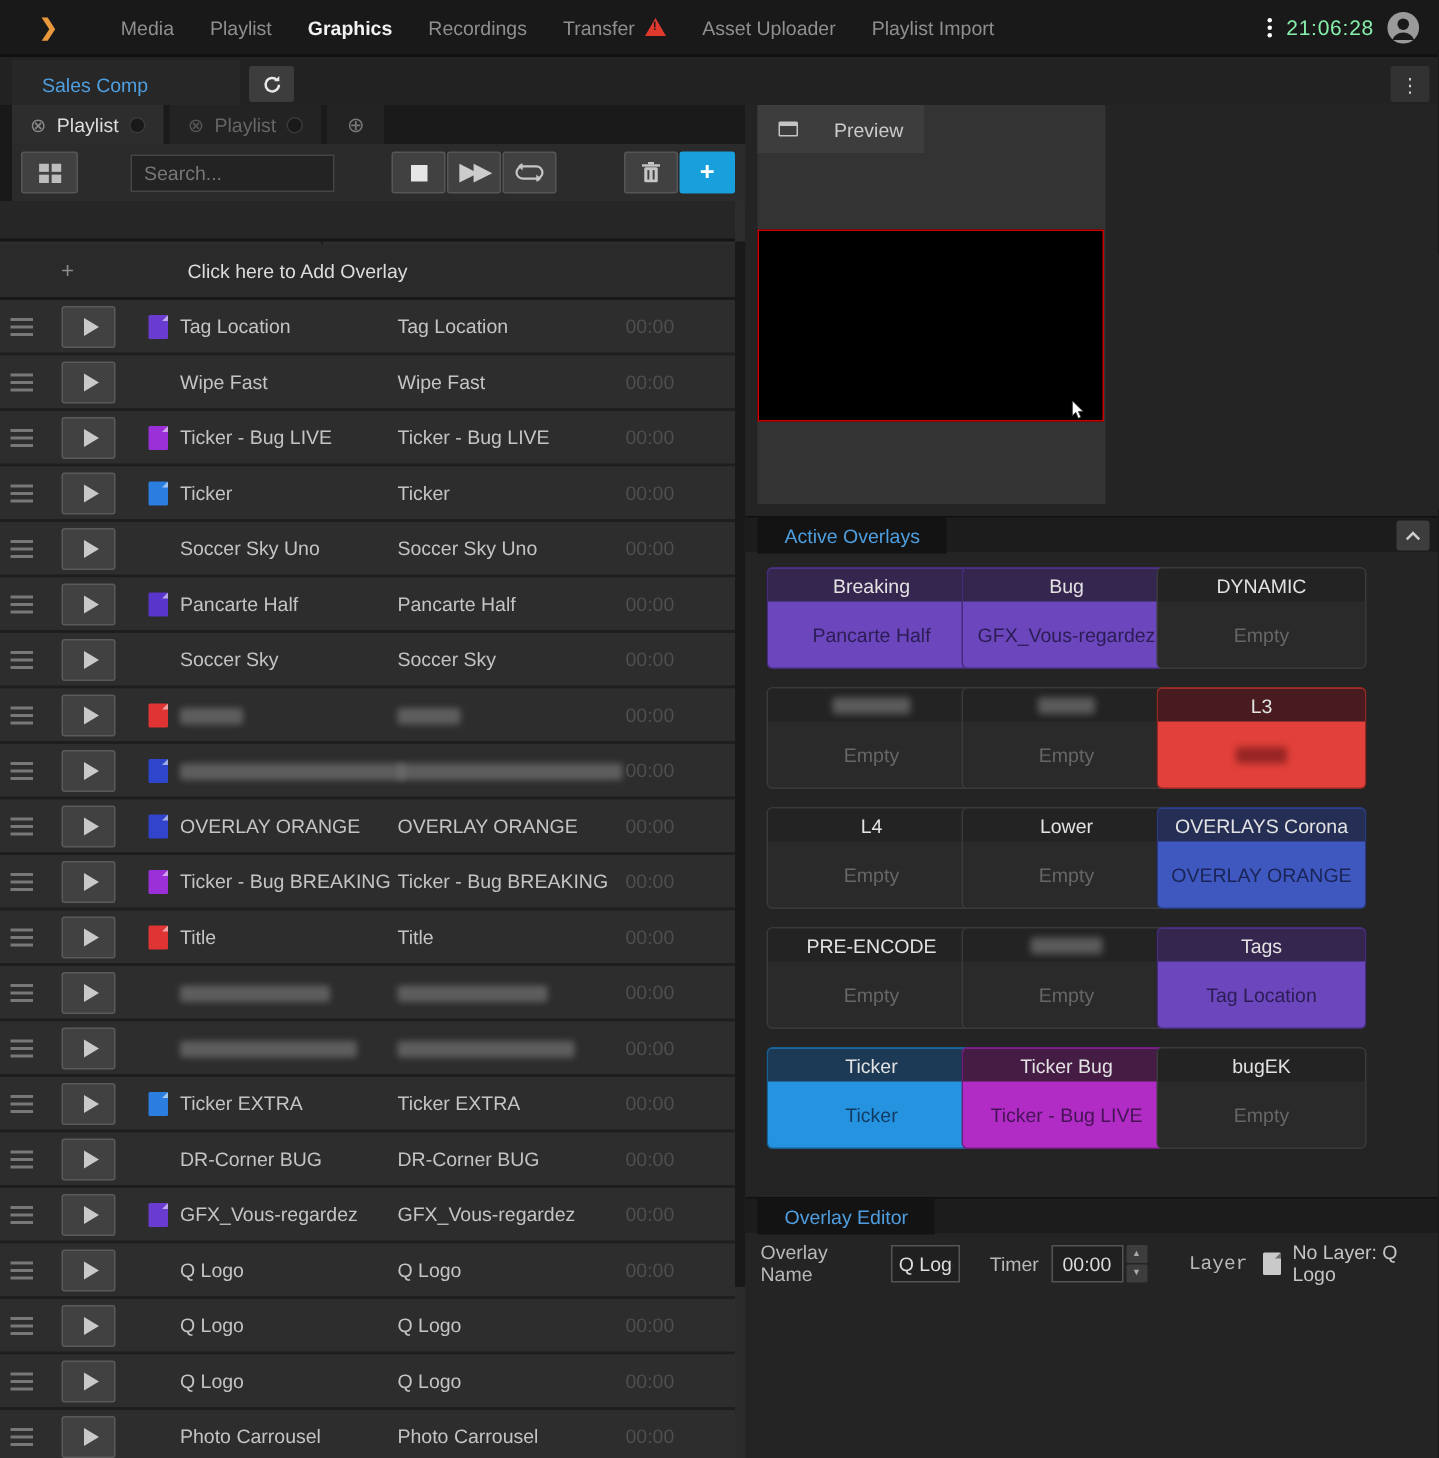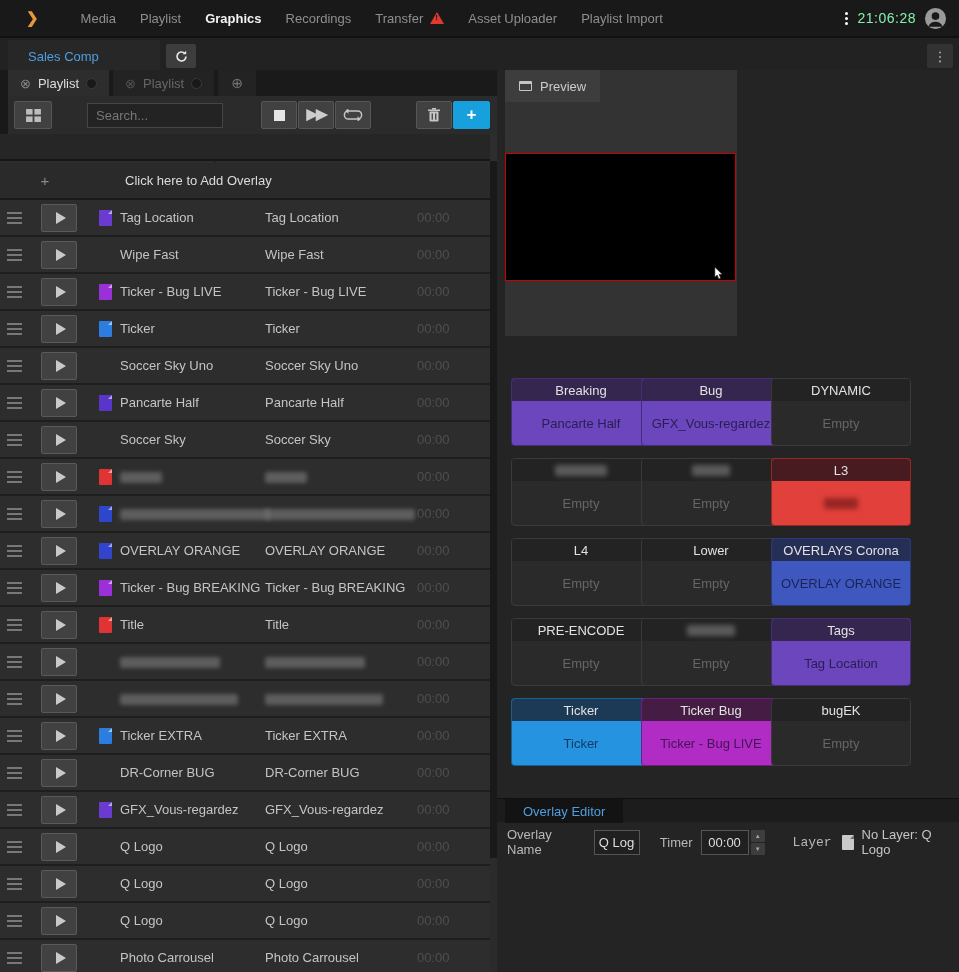--- a/index.html
+++ b/index.html
@@ -77,21 +77,21 @@
   .redact{display:inline-block;height:11px;border-radius:2px;background:#6e6e6e;filter:blur(2px);opacity:.75;vertical-align:middle;}
 
   .vscroll{position:absolute;right:0;top:91px;width:7px;height:811px;background:#2b2b2b;}
   .vthumb{position:absolute;left:0;top:0;width:7px;height:86%;background:#191919;}
 
   
   .right-panel{position:absolute;left:497px;top:70px;width:462px;height:902px;background:#242424;}
   .panel{position:absolute;top:0;height:266px;background:#333;}
   .panel.preview{left:8px;width:232px;}
   .panel.output{left:248px;width:214px;}
-  .vtab{position:absolute;left:0;top:0;height:26px;background:#3d3d3d;display:flex;align-items:center;gap:8px;padding:16px 14px;font-size:13px;color:#ccc;cursor:pointer;}
+  .vtab{position:absolute;left:0;top:0;height:26px;background:#3d3d3d;display:flex;align-items:center;gap:24px;padding:16px 14px;font-size:13px;color:#ccc;cursor:pointer;}
   .win-ico{width:13px;height:10px;border:1px solid #c4c4c4;border-top:3px solid #c4c4c4;border-radius:1px;}
   .vidbox{position:absolute;top:83px;height:128px;background:#000;}
   .preview .vidbox{left:0;width:231px;border:1px solid #c00;}
   .output .vidbox{left:0;width:214px;}
   .watermark{position:absolute;right:13px;bottom:17px;font-size:5px;color:#9a9a9a;letter-spacing:.3px;}
   .cursor{position:absolute;width:9px;height:13px;}
   .cursor svg{display:block;}
 
   .section-bar{position:absolute;left:0;width:462px;height:24px;background:#1c1c1c;border-top:1px solid #101010;}
   .sec-tab{position:absolute;left:8px;top:0;height:24px;background:#131313;display:flex;align-items:center;padding:0 18px;font-size:13px;color:#4f9fe0;cursor:pointer;white-space:nowrap;}
@@ -604,20 +604,30 @@
       <div class="vidbox">
         <span class="cursor" style="right:12px;bottom:0px;">
           <svg width="9" height="13" viewBox="0 0 10 14">
               <path d="M1 0 L1 11 L3.6 8.6 L5.4 13 L7.3 12.1 L5.5 7.9 L9 7.9 Z" fill="#fff" stroke="#333" stroke-width="0.6"></path>
             </svg>
         </span>
       </div>
     </div>
 
 
+    <div class="section-bar" style="top:274px;">
+      <div class="sec-tab">
+        <span>Active Overlays</span>
+      </div>
+      <button class="collapse-btn">
+        <svg width="11" height="7" viewBox="0 0 12 8">
+          <path d="M1 6.5 L6 1.5 L11 6.5" fill="none" stroke="#cfcfcf" stroke-width="2"></path>
+        </svg>
+      </button>
+    </div>
 
     <div class="slots" id="slots">
         <div class="slot purple" style="--hdr: #352650; --body: #6b46bd;">
           <div class="sh">Breaking</div>
           <div class="sb">Pancarte Half</div>
         </div>
         <div class="slot purple" style="--hdr: #352650; --body: #6b46bd;">
           <div class="sh">Bug</div>
           <div class="sb">GFX_Vous-regardez</div>
         </div>

